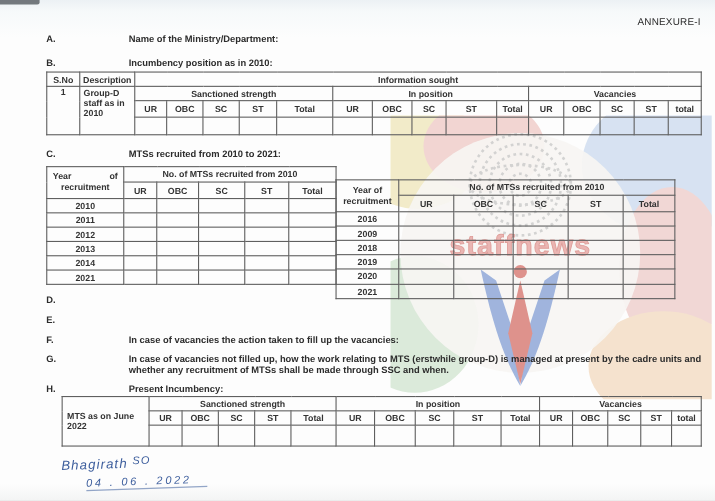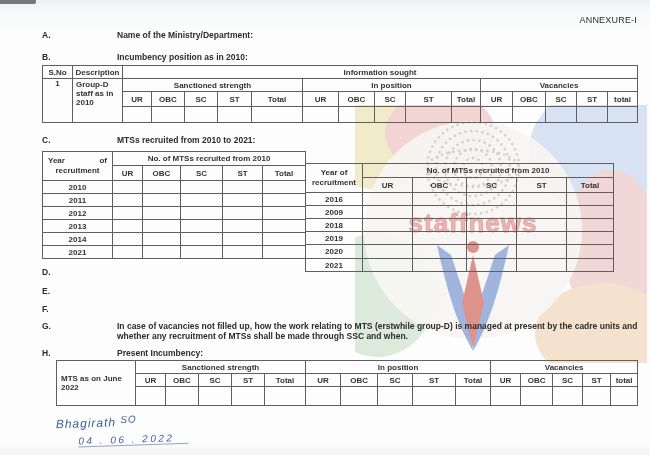--- a/index.html
+++ b/index.html
@@ -297,20 +297,21 @@
     </table>
 
   <div class="sec" style="top:267px">
     <span class="sec-label">D.</span>
   </div>
   <div class="sec" style="top:286px">
     <span class="sec-label">E.</span>
   </div>
   <div class="sec" style="top:304px">
     <span class="sec-label">F.</span>
+    <span class="sec-text">In case of vacancies the action taken to fill up the vacancies:</span>
   </div>
   <div class="sec" style="top:321px">
     <span class="sec-label">G.</span>
     <span class="sec-text">In case of vacancies not filled up, how the work relating to MTS (erstwhile group-D) is managed at present by the cadre units and whether any recruitment of MTSs shall be made through SSC and when.</span>
   </div>
   <div class="sec" style="top:348px">
     <span class="sec-label">H.</span>
     <span class="sec-text">Present Incumbency:</span>
   </div>
 

